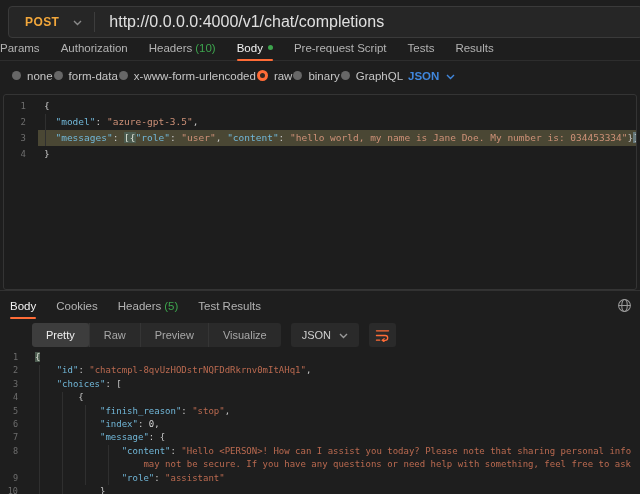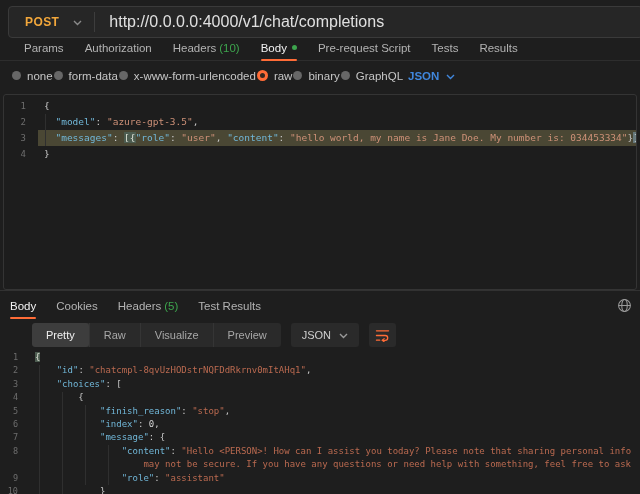--- a/index.html
+++ b/index.html
@@ -16,21 +16,21 @@
     display:flex;align-items:center;
   }
   .method{color:#f2a73b;font-weight:bold;font-size:12px;letter-spacing:.4px;
     padding:0 12px 0 16px;display:flex;align-items:flex-start;gap:14px;cursor:pointer;}
   .vsep{width:1px;align-self:stretch;margin:5px 0;background:#3d3d3d;}
   .url-text{color:#e0e0e0;font-size:16px;padding-left:14px;white-space:nowrap;}
   .chev{display:inline-block;}
   
   .req-tabs{
     position:absolute;top:39px;left:0;right:0;height:21px;
-    display:flex;align-items:flex-end;padding-left:24px;
+    display:flex;align-items:flex-end;padding-left:0;
     border-bottom:1px solid #2d2d2d;font-size:11.5px;color:#b3b3b3;
   }
   .tab{padding:3px 0 6px;margin-right:21px;position:relative;white-space:nowrap;cursor:pointer;}
   .tab.active{color:#f2f2f2;}
   .tab.active::after{content:"";position:absolute;left:0;right:0;bottom:-1px;height:2px;
     background:#ff6c37;border-radius:2px;}
   .count{color:#3da44d;margin-left:3px;}
   .dot{display:inline-block;width:5px;height:5px;border-radius:50%;
     background:#3da44d;margin-left:5px;vertical-align:2px;}
   
@@ -173,22 +173,22 @@
           <line x1="1.7" y1="8" x2="14.3" y2="8"></line>
       </svg>
     </div>
   </div>
 </div>
 
 <div class="view-row">
   <div class="seg-group">
     <div class="seg active">Pretty</div>
     <div class="seg">Raw</div>
+    <div class="seg">Preview</div>
     <div class="seg">Visualize</div>
-    <div class="seg">Preview</div>
   </div>
   <div class="lang-resp">
     <span>JSON</span>
     <span>
       <svg width="9" height="6" viewBox="0 0 9 6">
           <polyline points="1,1 4.5,4.5 8,1" fill="none" stroke="#9a9a9a" stroke-width="1.4"></polyline>
         </svg>
     </span>
   </div>
   <div class="wrap-btn">

